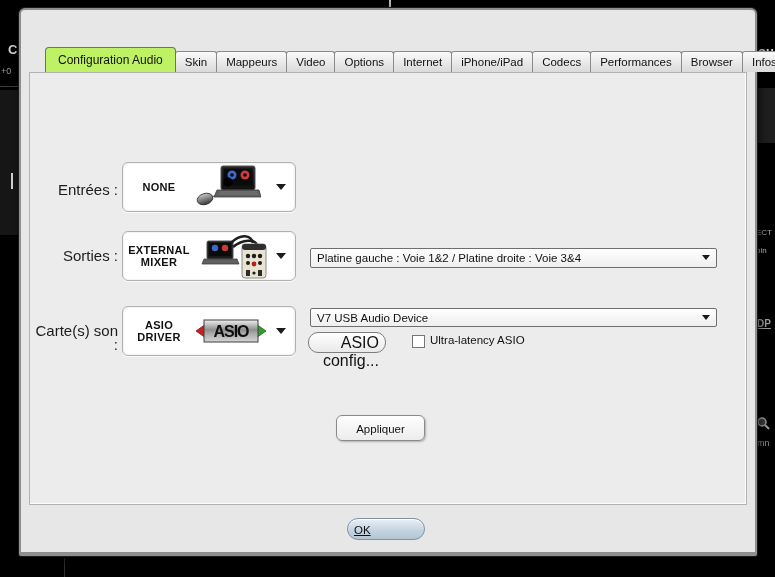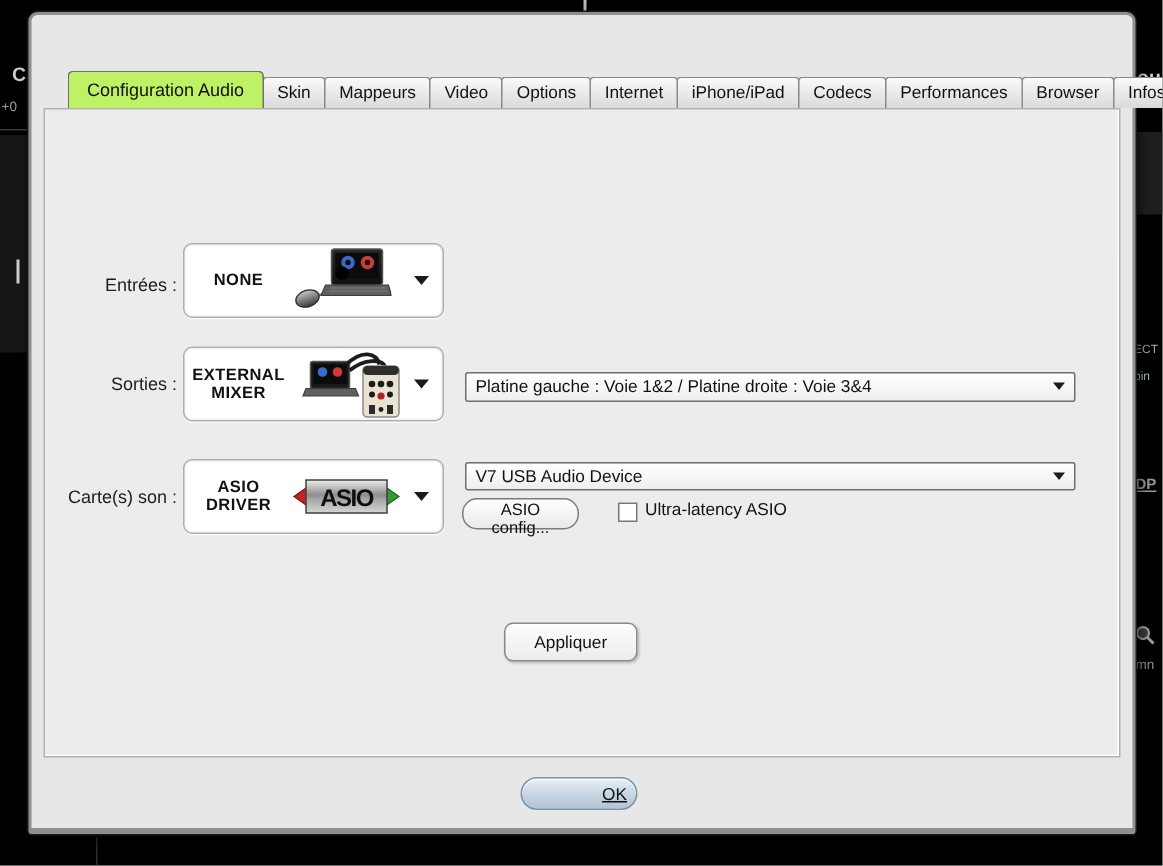--- a/index.html
+++ b/index.html
@@ -53,21 +53,21 @@
     border-radius:4px 4px 0 0;border-color:#6f6f6f;
   }
   
   .panel{
     position:absolute;left:8px;top:62px;width:718px;height:433px;
     background:#ececec;border:1px solid #b2b2b2;box-sizing:border-box;
     box-shadow:inset -1px -1px 0 #fdfdfd;z-index:2;
   }
   .row-label{
     position:absolute;left:0;width:88px;text-align:right;
-    font-size:12px;color:#1c1c1c;line-height:14px;
+    font-size:15px;color:#1c1c1c;line-height:14px;
   }
   .img-dropdown{
     position:absolute;left:92px;width:174px;height:50px;
     background:#fff;border:1px solid #b0b0b0;border-radius:6px;
     box-shadow:inset 0 0 2px rgba(0,0,0,.15), 0 1px 0 rgba(255,255,255,.8);
     display:flex;align-items:center;cursor:pointer;box-sizing:border-box;
   }
   .img-dd-text{
     width:72px;text-align:center;font-weight:bold;font-size:11px;color:#111;
     line-height:12px;letter-spacing:.3px;
@@ -80,45 +80,45 @@
   }
   .combo{
     position:absolute;left:280px;width:407px;height:20px;box-sizing:border-box;
     background:linear-gradient(#ffffff,#eeeeee);
     border:1px solid #6f6f6f;border-radius:2px;
     font-size:11.5px;color:#111;line-height:18px;padding:0 20px 0 6px;
     white-space:nowrap;overflow:hidden;cursor:pointer;
   }
   .combo .dd-arrow{right:6px;border-left-width:4px;border-right-width:4px;border-top-width:5px;}
   .pill-btn{
-    position:absolute;box-sizing:border-box;text-align:center;cursor:pointer;
+    position:absolute;box-sizing:border-box;text-align:right;cursor:pointer;
     background:linear-gradient(#ffffff,#e9e9e9);
     border:1px solid #7d7d7d;border-radius:10px;
-    font-size:11px;color:#111;
+    font-size:16px;color:#111;
   }
   .apply-btn{
     position:absolute;left:306px;top:342px;width:89px;height:26px;box-sizing:border-box;
     background:linear-gradient(#fefefe,#ececec);
     border:1px solid #8a8a8a;border-radius:6px;
     font-size:11.5px;color:#111;line-height:24px;text-align:center;cursor:pointer;
     box-shadow:1px 1px 2px rgba(0,0,0,.25);
   }
   .checkbox{
     position:absolute;left:382px;top:262px;width:11px;height:11px;
     background:#fff;border:1px solid #767676;cursor:pointer;
   }
   .checkbox-label{
     position:absolute;left:400px;top:261px;font-size:11.5px;color:#111;cursor:default;
   }
   .ok-btn{
     position:absolute;left:326px;top:508px;width:78px;height:22px;box-sizing:border-box;
     background:linear-gradient(#e9eff5,#c3d2e0 60%,#b4c5d5);
     border:1px solid #7e93a6;border-radius:11px;
     box-shadow:inset 0 1px 0 #fff;
-    font-size:11.5px;color:#101010;line-height:20px;text-align:right;cursor:pointer;text-decoration:underline;
+    font-size:11.5px;color:#101010;line-height:20px;text-align:left;cursor:pointer;text-decoration:underline;
   }
 </style>
 </head>
 <body>
 
 <div class="topline"></div>
 <div class="bg-block" style="left:0;top:90px;width:19px;height:145px;background:#161616;"></div>
 <div class="bg-block" style="left:757px;top:88px;width:18px;height:55px;background:#1e1e1e;"></div>
 <div class="bg-frag" style="left:8px;top:42px;font-weight:bold;font-size:13px;">C</div>
 <div class="bg-frag" style="left:1px;top:66px;font-size:9px;color:#9a9a9a;">+0</div>

